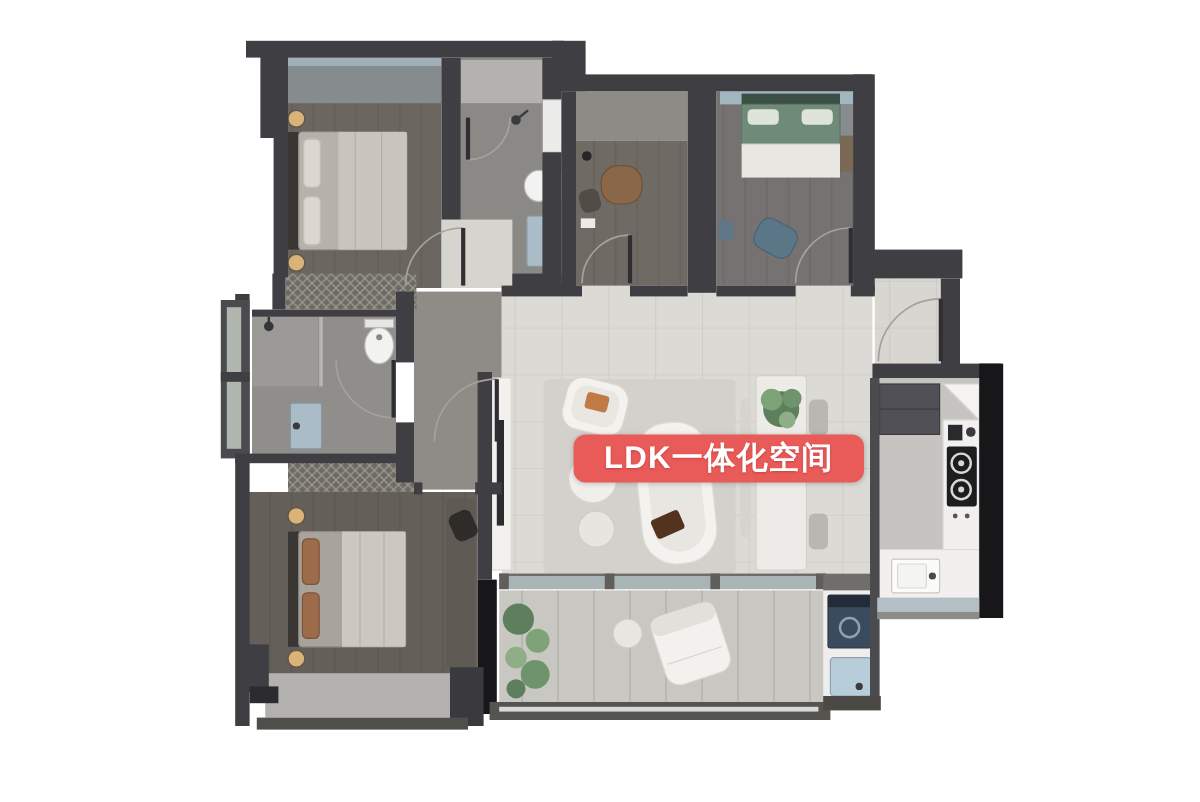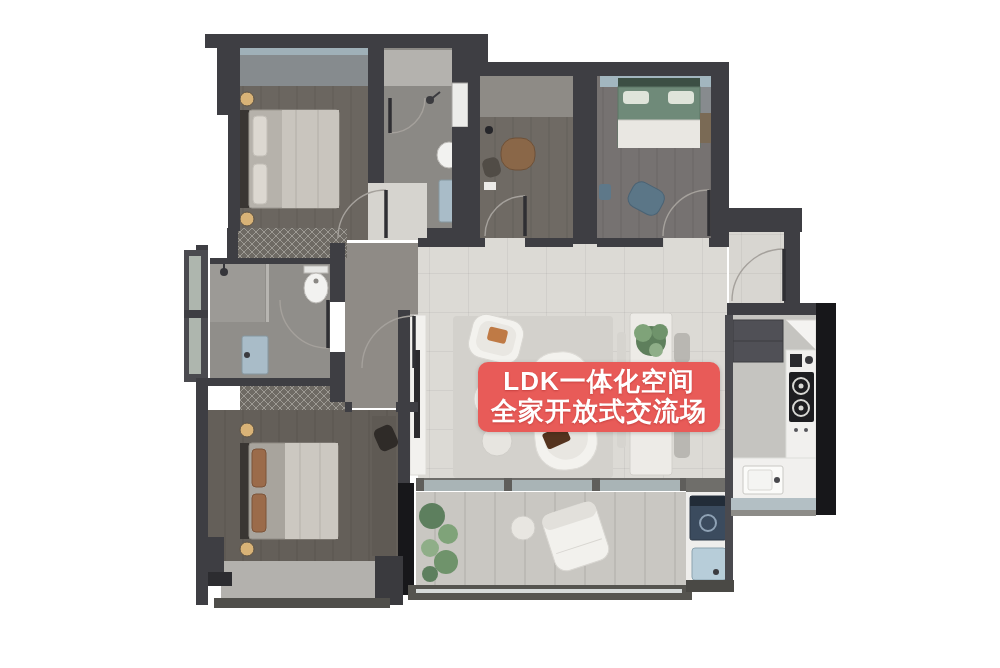--- a/index.html
+++ b/index.html
@@ -306,16 +306,15 @@
       <path d="M709 190V236"></path>
       <path d="M784 249V301"></path>
       <path d="M328 300V348"></path>
       <path d="M414 316V368"></path>
     </g>
   </g>
 </svg>
 
 <div class="banner">
   <div>LDK一体化空间</div>
-  <div>全家开放式交流场</div>
 </div>
 
 </div>
 
 </body></html>

